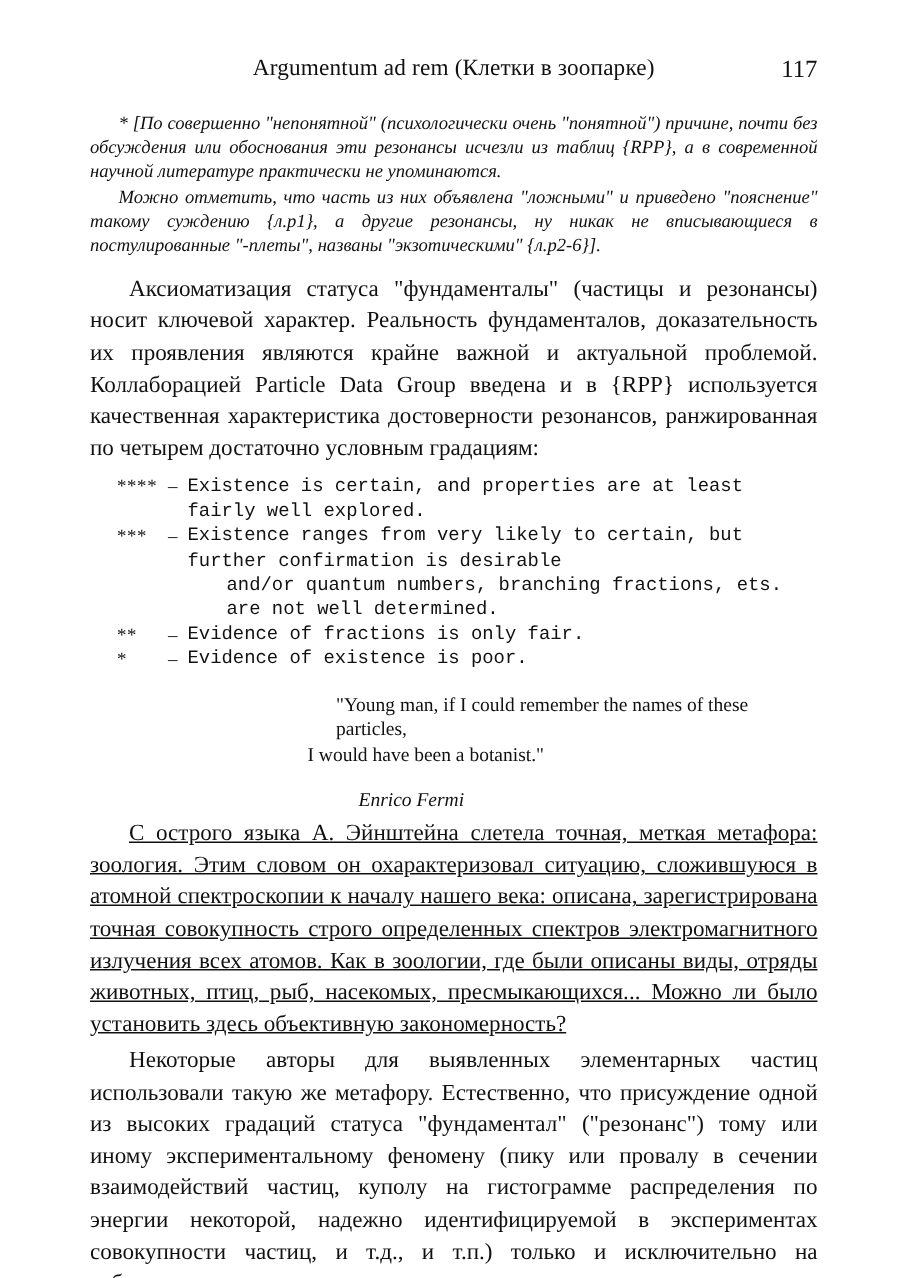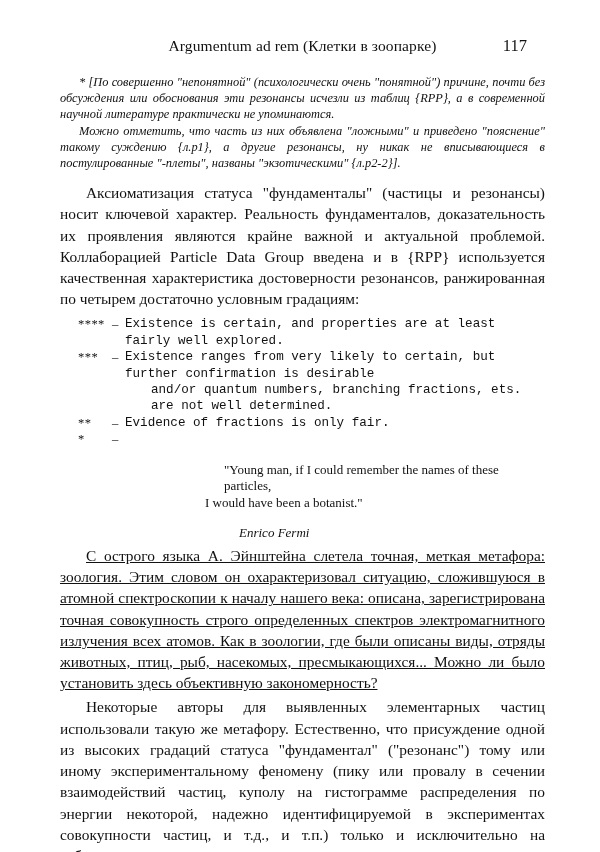--- a/index.html
+++ b/index.html
@@ -40,21 +40,21 @@
     left: 0;
     top: 0;
     width: 485px;
     text-align: center;
     font-size: 15.5px;
     line-height: 20px;
     letter-spacing: 0.1px;
   }
   .running-head-folio {
     position: absolute;
-    right: 18px;
+    right: 0;
     top: 0;
     font-size: 16.5px;
     line-height: 20px;
   }
 
   
   .column {
     position: absolute;
     left: 60px;
     top: 74px;
@@ -167,21 +167,21 @@
 
   <div class="running-head">
     <div class="running-head-title">Argumentum ad rem (Клетки в зоопарке)</div>
     <div class="running-head-folio">117</div>
   </div>
 
   <div class="column">
 
     <div class="note-block">
       <p>* [По совершенно "непонятной" (психологически очень "понятной") причине, почти без обсуждения или обоснования эти резонансы исчезли из таблиц {RPP}, а в современной научной литературе практически не упоминаются.</p>
-      <p>Можно отметить, что часть из них объявлена "ложными" и приведено "пояснение" такому суждению {л.p1}, а другие резонансы, ну никак не вписывающиеся в постулированные "-плеты", названы "экзотическими" {л.p2-2}].</p>
+      <p>Можно отметить, что часть из них объявлена "ложными" и приведено "пояснение" такому суждению {л.p1}, а другие резонансы, ну никак не вписывающиеся в постулированные "-плеты", названы "экзотическими" {л.p2-6}].</p>
     </div>
 
     <p class="body-par gap-before-body">Аксиоматизация статуса "фундаменталы" (частицы и резонансы) носит ключевой характер. Реальность фундаменталов, доказательность их проявления являются крайне важной и актуальной проблемой. Коллаборацией Particle Data Group введена и в {RPP} используется качественная характеристика достоверности резонансов, ранжированная по четырем достаточно условным градациям:</p>
 
     <div class="grade-list">
 
       <div class="grade-row">
         <span class="grade-stars">****</span>
         <span class="grade-dash">–</span>
         <span class="grade-text">Existence is certain, and properties are at least fairly well explored.</span>
@@ -198,20 +198,21 @@
 
       <div class="grade-row">
         <span class="grade-stars">**</span>
         <span class="grade-dash">–</span>
         <span class="grade-text">Evidence of fractions is only fair.</span>
       </div>
 
       <div class="grade-row">
         <span class="grade-stars">*</span>
         <span class="grade-dash">–</span>
+        <span class="grade-text">Evidence of existence is poor.</span>
       </div>
 
     </div>
 
 
     <div class="epigraph">
       <span class="quote-line first">"Young man, if I could remember the names of these particles,</span>
       <span class="quote-line">I would have been a botanist."</span>
       <span class="attrib">Enrico Fermi</span>
     </div>

